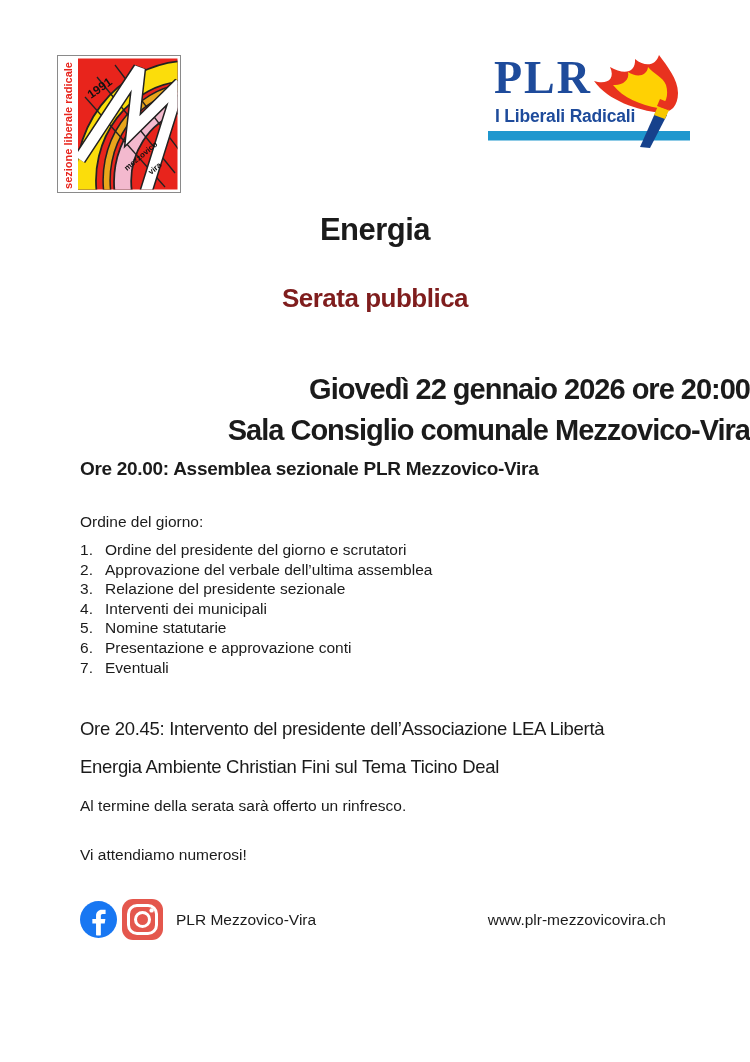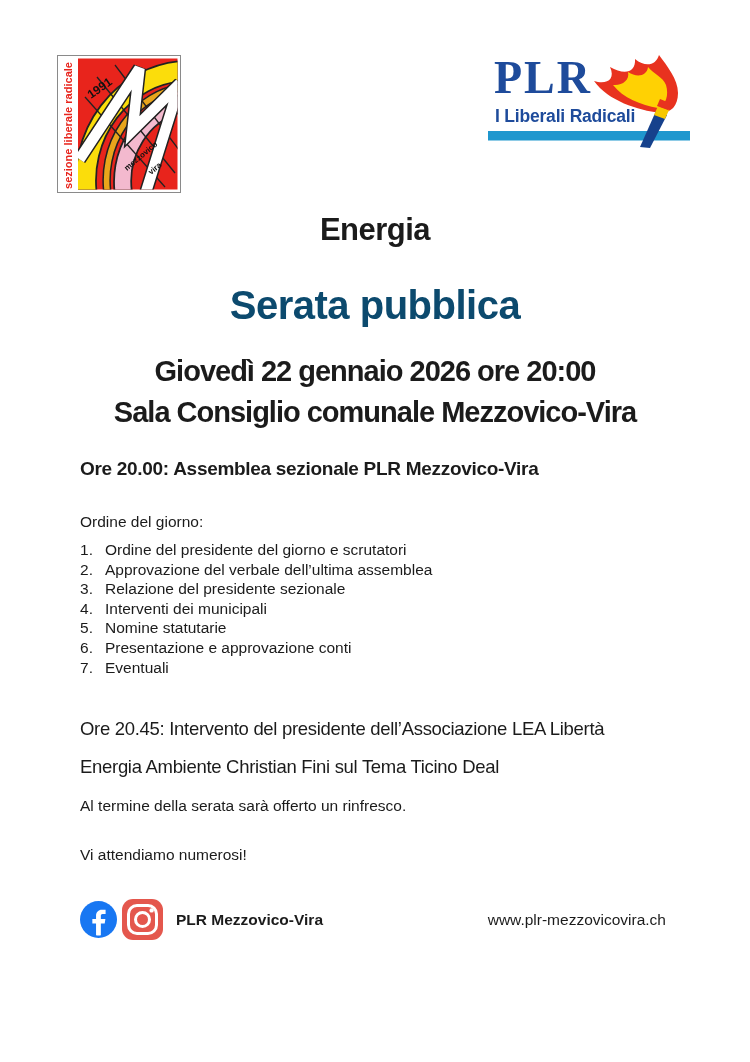--- a/index.html
+++ b/index.html
@@ -11,41 +11,41 @@
   }
   .abs { position:absolute; }
 
   
   .logo-m   { left:57px;  top:55px;  width:124px; height:138px; }
   .logo-plr { left:488px; top:53px;  width:202px; height:95px; }
 
   
   .center-line { left:0; width:100%; text-align:center; font-weight:bold; white-space:nowrap; }
   .h-invito { top:212px; font-size:31px; letter-spacing:-0.5px; }
-  .h-serata { top:283px; font-size:40px; letter-spacing:-0.5px; color:#0c4a6e; }
-  .h-dates  { top:351px; font-size:29px; line-height:41px; letter-spacing:-1px; }
+  .h-serata { top:283px; font-size:26px; letter-spacing:-0.5px; color:#7f1d1d; }
+  .h-dates  { top:369px; font-size:29px; line-height:41px; letter-spacing:-1px;text-align:right; }
 
   
   .h-assembly { left:80px; top:458px; font-size:19px; font-weight:bold; letter-spacing:-0.3px; white-space:nowrap; }
   .agenda-label { left:80px; top:513px; font-size:15.5px; }
   ol.agenda { left:80px; top:540px; list-style:none; counter-reset:item; font-size:15.5px; line-height:19.6px; }
   ol.agenda li { counter-increment:item; white-space:nowrap; }
   ol.agenda li::before { content:counter(item) "."; display:inline-block; width:25px; }
 
   .talk { left:80px; top:710px; width:585px; font-size:18.5px; line-height:38px; letter-spacing:-0.3px; }
   .b { font-weight:normal;text-align:right; }
 
   .refreshment { left:80px; top:797px; font-size:15.5px; }
   .farewell    { left:80px; top:846px; font-size:15.5px; }
 
   
   .footer { left:80px; top:899px; width:586px; display:flex; align-items:center; }
   .footer .icon-fb { width:37px; height:37px; flex:0 0 auto; }
   .footer .icon-ig { width:41px; height:41px; flex:0 0 auto; margin-left:5px; }
-  .footer .social-name { margin-left:13px; font-size:15.5px; font-weight:bold; }
+  .footer .social-name { margin-left:13px; font-size:15.5px; font-weight:normal; }
   .footer .website { margin-left:auto; font-size:15.5px; font-weight:normal; }
 
   svg text { user-select:none; }
 </style>
 </head>
 <body>
 
 <div id="page">
 
   <div class="abs logo-m">

